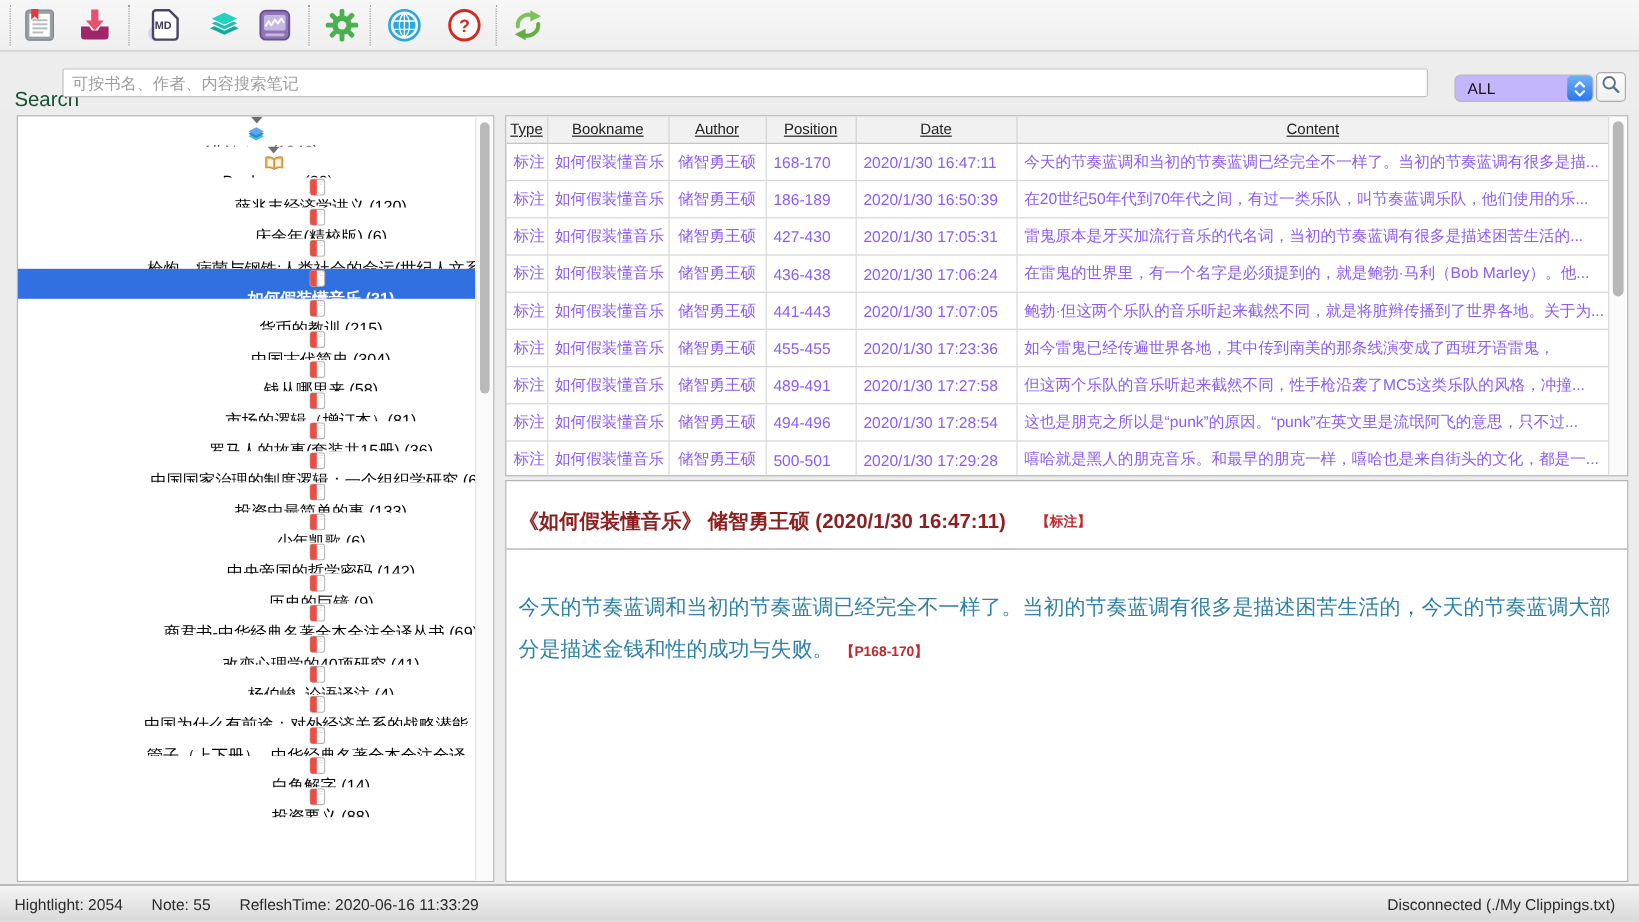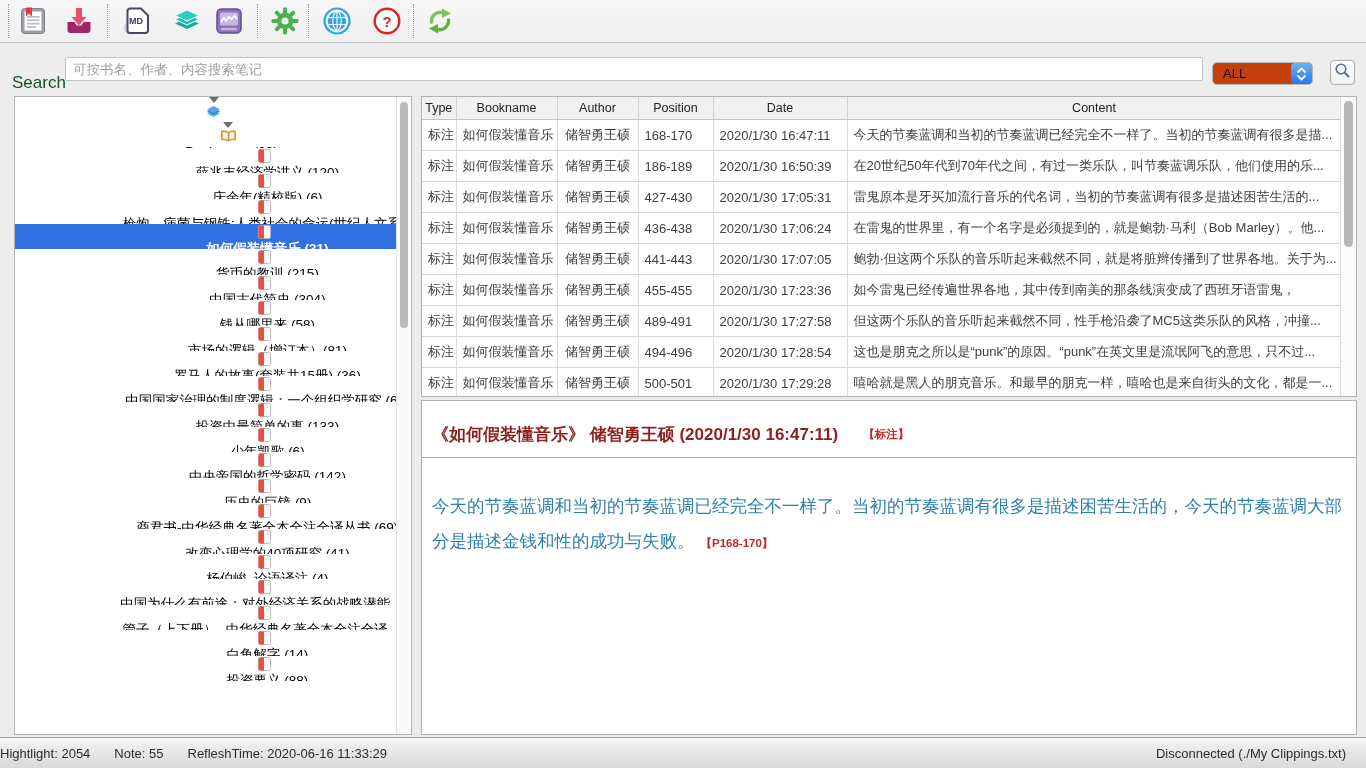--- a/index.html
+++ b/index.html
@@ -11,25 +11,25 @@
   }
   
   .toolbar{position:absolute;top:0;left:0;right:0;height:42px;
     background:linear-gradient(#f7f7f7,#efefef);border-bottom:1px solid #c0c0c0;}
   .tool-icon{position:absolute;top:6px;width:30px;height:30px;cursor:pointer;}
   .tool-icon svg{width:30px;height:30px;display:block;}
   .tb-sep{position:absolute;top:4px;height:34px;width:0;border-left:1px dotted #9b9b9b;}
   
   .search-row{position:absolute;top:43px;left:0;right:0;height:49px;background:#ededed;}
   .search-label{position:absolute;left:12px;top:30px;font-size:17px;color:#14532d;}
-  .search-input{position:absolute;left:65px;top:14px;width:1138px;height:24px;box-sizing:border-box;
+  .search-input{position:absolute;left:52px;top:14px;width:1138px;height:24px;box-sizing:border-box;
     border:1px solid #c2c2c2;border-radius:2px;background:#fff;font-size:13.5px;padding:0 7px;color:#222;
     font-family:"Liberation Sans","DejaVu Sans",sans-serif;}
   .search-input::placeholder{color:#9e9e9e;}
-  .filter-dropdown{position:absolute;left:1212px;top:19px;width:101px;height:23px;background:#c2410c;
+  .filter-dropdown{position:absolute;left:1212px;top:19px;width:116px;height:23px;background:#c4b5fd;
     border:1px solid #b9b9b9;border-radius:5px;box-sizing:border-box;display:flex;align-items:center;cursor:pointer;}
   .filter-value{flex:1;font-size:13px;color:#111;padding-left:10px;}
   .filter-stepper{width:21px;height:21px;border-radius:4px;margin-right:0px;
     background:linear-gradient(#6fb1f7,#2a77ea);display:flex;flex-direction:column;align-items:center;justify-content:center;}
   .filter-stepper svg{width:11px;height:16px;}
   .search-btn{position:absolute;left:1330px;top:17px;width:25px;height:25px;background:linear-gradient(#fdfdfd,#f0f0f0);
     border:1px solid #adadad;border-radius:4px;box-sizing:border-box;display:flex;align-items:center;justify-content:center;cursor:pointer;}
   .search-btn svg{width:17px;height:17px;}
   
   .tree-panel{position:absolute;left:14px;top:96px;width:398px;height:639px;background:#fff;
@@ -43,40 +43,40 @@
   .tree-icon{width:17px;height:16px;margin-right:7px;flex:none;}
   .tree-icon svg{width:17px;height:16px;display:block;}
   .tree-row.selected{background:var(--selection,#3070e0);color:#fff;font-weight:bold;}
   .tree-scroll{position:absolute;right:0;top:0;width:14px;height:100%;background:#fafafa;border-left:1px solid #e4e4e4;}
   .tree-scroll .thumb{position:absolute;left:3px;top:5px;width:8px;height:226px;background:#b9b9b9;border-radius:4px;}
   
   .table-panel{position:absolute;left:421px;top:96px;width:936px;height:301px;background:#fff;
     border:1px solid #b2b2b2;box-sizing:border-box;overflow:hidden;}
   table.notes{border-collapse:collapse;table-layout:fixed;width:919px;}
   table.notes th{height:22px;background:#f1f1f1;border-bottom:1px solid #c3c3c3;border-right:1px solid #d2d2d2;
-    font-weight:normal;font-size:12.5px;color:#222;text-align:center;padding:0;}
+    font-weight:normal;font-size:12.5px;color:#222;text-align:center;padding:0;text-decoration:underline;}
   table.notes td{height:31px;border-bottom:1px solid #d5d5d5;border-right:1px solid #dadada;
-    font-size:13px;color:#404040;padding:0 6px;white-space:nowrap;overflow:hidden;box-sizing:border-box;}
+    font-size:13px;color:#8b5cf6;padding:0 6px;white-space:nowrap;overflow:hidden;box-sizing:border-box;}
   td.c-type,td.c-book,td.c-author{text-align:center;}
   td.c-pos,td.c-date,td.c-content{text-align:left;}
   .table-scroll{position:absolute;right:0;top:0;width:15px;height:100%;background:#fbfbfb;border-left:1px solid #dcdcdc;}
   .table-scroll .thumb{position:absolute;left:3px;top:4px;width:9px;height:146px;background:#b7b7b7;border-radius:5px;}
   
   .detail-panel{position:absolute;left:421px;top:400px;width:936px;height:335px;background:#fff;
     border:1px solid #b2b2b2;box-sizing:border-box;overflow:hidden;}
   .detail-title{position:absolute;left:10px;top:22px;font-size:17px;font-weight:bold;color:var(--title_red,#8e1f1f);white-space:nowrap;}
   .detail-note-tag{font-size:11.5px;color:var(--tag_red,#c3272b);margin-left:25px;vertical-align:2px;font-weight:bold;}
   .detail-divider{position:absolute;left:0;right:0;top:56px;border-top:1px solid #a9a9a9;}
   .detail-body{position:absolute;left:10px;top:88px;width:914px;font-size:17.5px;line-height:35px;color:var(--body_teal,#2e81a8);}
   .detail-pos-tag{font-size:11.5px;color:var(--tag_red,#c3272b);font-weight:bold;margin-left:6px;}
   
   .status-bar{position:absolute;left:0;right:0;top:737px;height:31px;
     background:linear-gradient(#f4f4f4,#d8d8d8);border-top:1px solid #9e9e9e;
     display:flex;align-items:center;font-size:13px;color:#2b2b2b;}
-  .status-left{display:flex;gap:24px;padding-left:0;}
+  .status-left{display:flex;gap:24px;padding-left:12px;}
   .status-right{position:absolute;right:20px;top:0;height:100%;display:flex;align-items:center;font-size:13px;color:#2b2b2b;}
 </style>
 </head>
 <body>
 
 <div class="toolbar">
   <span class="tb-sep" style="left:8px"></span>
   <span class="tb-sep" style="left:107px"></span>
   <span class="tb-sep" style="left:257px"></span>
   <span class="tb-sep" style="left:308px"></span>

